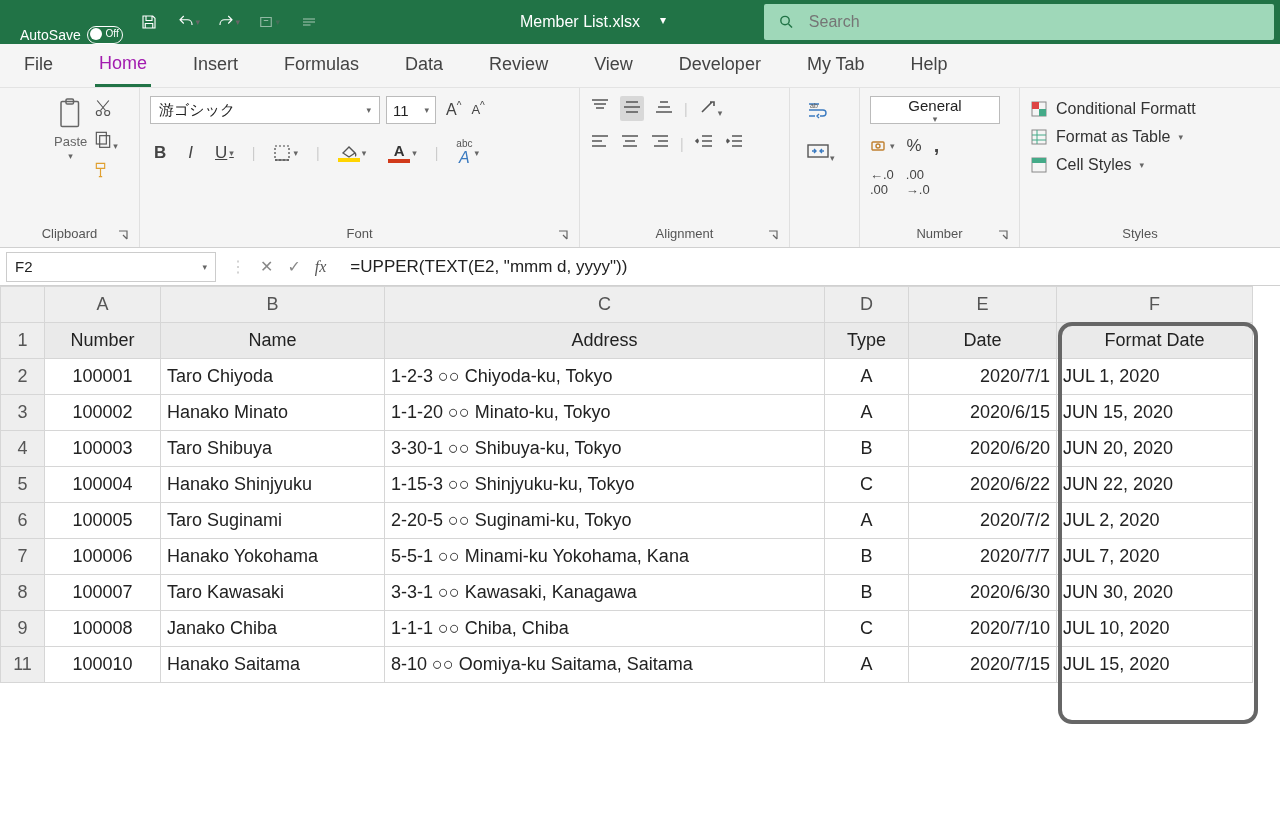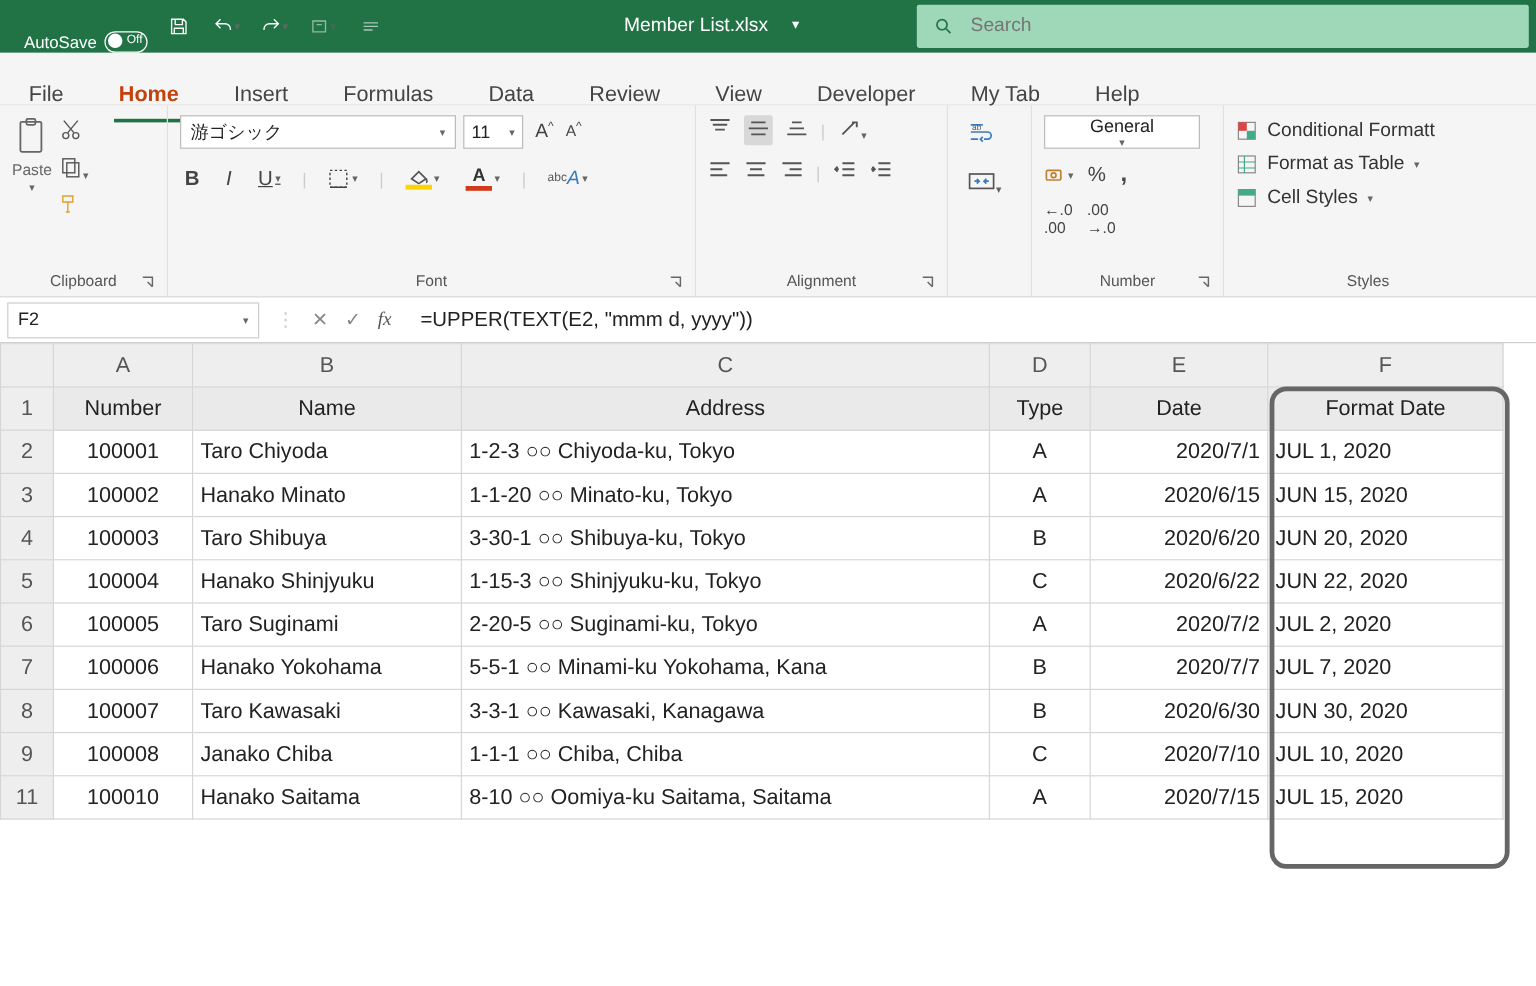--- a/index.html
+++ b/index.html
@@ -14,32 +14,32 @@
 .toggle .off { font-size: 10px; position: absolute; right: 3px; top: 1px; }
 .tbicon { width: 28px; height: 28px; display: flex; align-items: center; justify-content: center; }
 .tbicon svg { width: 18px; height: 18px; stroke: #fff; fill: none; stroke-width: 1.5; }
 .titlebar-center { flex: 0 0 auto; display: flex; gap: 20px; font-size: 16px; margin-left: 20px; }
 .titlebar-center .chev { font-size: 12px; }
 .searchbar { margin-left: auto; height: 36px; background: #9fd8b9; display: flex; align-items: center; width: 510px; border-radius: 2px; margin-right: 6px; margin-top: 4px; margin-bottom: 4px; padding: 0 14px; gap: 14px; }
 .searchbar svg { width: 18px; height: 18px; stroke: #217346; fill: none; stroke-width: 2; }
 .searchbar input { border: none; background: transparent; font-size: 16px; color: #555; width: 100%; outline: none; }
 
 
-.tabs { height: 44px; background: #f5f5f5; display: flex; align-items: flex-start; padding: 16px 20px; gap: 38px; border-bottom: 1px solid #e3e3e3; }
+.tabs { height: 44px; background: #f5f5f5; display: flex; align-items: center; padding: 0 20px; gap: 38px; border-bottom: 1px solid #e3e3e3; }
 .tab { font-size: 18px; color: #444; padding: 8px 4px 10px; cursor: pointer; }
-.tab.active { font-weight: 700; border-bottom: 3px solid #217346; color: #c2410c; }
+.tab.active { font-weight: 400; border-bottom: 3px solid #217346; color: #a21caf; }
 
 
 .ribbon { background: #f5f5f5; height: 160px; display: flex; border-bottom: 1px solid #d0d0d0; }
 .group { border-right: 1px solid #e0e0e0; padding: 8px 10px 4px; display: flex; flex-direction: column; justify-content: space-between; }
 .group-label { text-align: center; font-size: 13px; color: #555; padding: 2px 0; position: relative; }
 .dlg-launcher { position: absolute; right: 0; bottom: 2px; width: 12px; height: 12px; }
 .dlg-launcher svg { width: 12px; height: 12px; stroke: #666; fill: none; stroke-width: 1.2; }
 
-.clipboard-body { display: flex; gap: 6px; align-items: flex-start; }
+.clipboard-body { display: flex; gap: 6px; align-items: flex-start; margin-left: 44px; }
 .paste-col { display: flex; flex-direction: column; align-items: center; gap: 2px; }
 .paste-col svg { width: 30px; height: 36px; stroke: #666; fill: none; stroke-width: 1.2; }
 .paste-col .lbl { font-size: 13px; color: #666; }
 .side-col { display: flex; flex-direction: column; gap: 8px; padding-top: 2px; }
 .side-col svg { width: 20px; height: 20px; stroke: #555; fill: none; stroke-width: 1.4; }
 
 .font-body { display: flex; flex-direction: column; gap: 12px; }
 .font-row1 { display: flex; gap: 6px; align-items: center; }
 .font-name { border: 1px solid #bbb; background: #fff; height: 28px; width: 230px; padding: 0 8px; display: flex; align-items: center; justify-content: space-between; font-size: 15px; }
 .font-size { border: 1px solid #bbb; background: #fff; height: 28px; width: 50px; padding: 0 6px; display: flex; align-items: center; justify-content: space-between; font-size: 15px; }
@@ -245,21 +245,21 @@
         </span>
         <span class="ctl ctl-font">
           <span style="display:flex;flex-direction:column;align-items:center">
               <span style="font-size:15px;font-weight:600;color:#333">A</span>
               <span class="swatch"></span>
             </span>
             <span class="drop">▾</span>
         </span>
         <span style="color:#ccc">|</span>
         <span class="ctl">
-          <span style="display:flex;flex-direction:row;align-items:center;font-size:10px;color:#555">
+          <span style="display:flex;flex-direction:column;align-items:center;font-size:10px;color:#555">
               <span>abc</span>
               <span style="font-size:16px;font-style:italic;color:#3a7ac0">A</span>
             </span>
             <span class="drop">▾</span>
         </span>
       </div>
     </div>
     <div class="group-label"><span>Font</span>
       <span class="dlg-launcher"><svg viewBox="0 0 12 12">
             <path d="M2 2h8v8 M6 6l4 4"></path>

